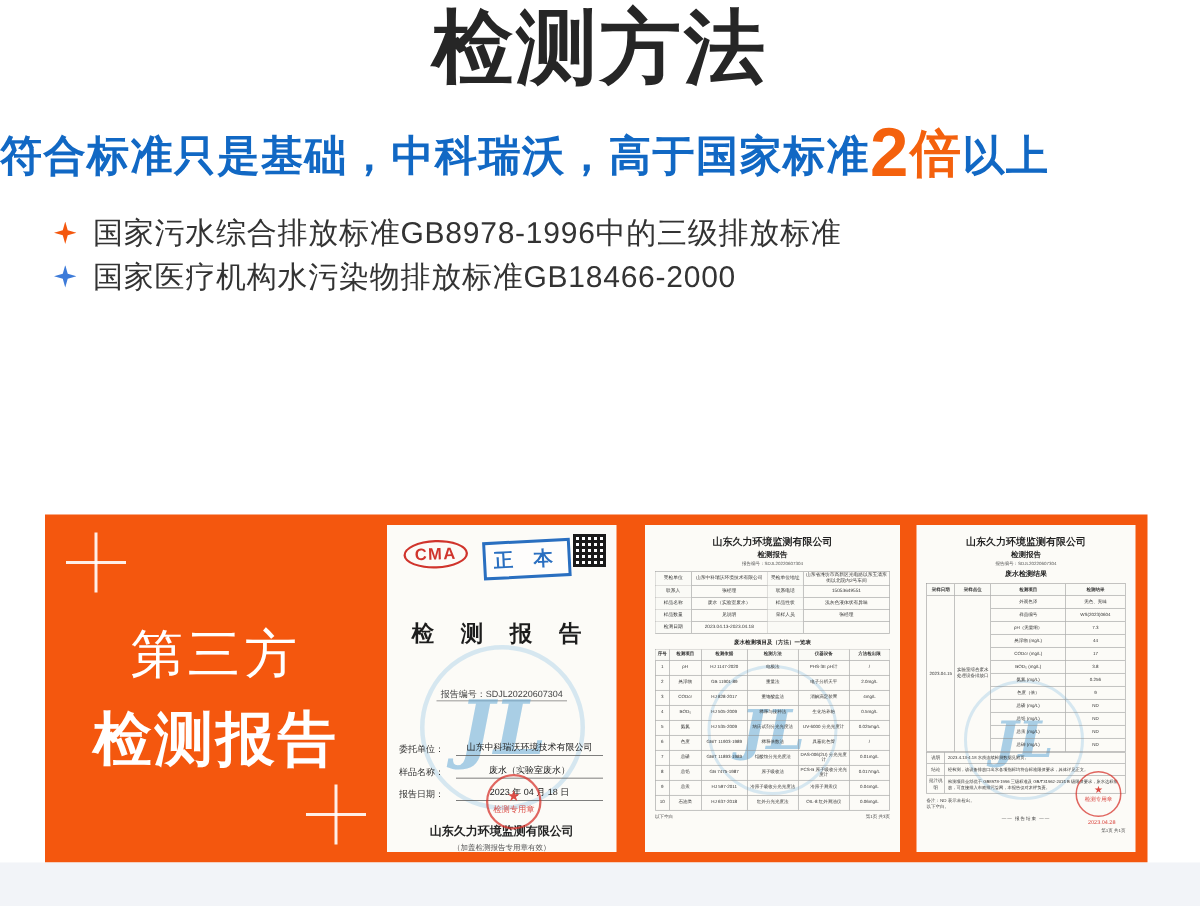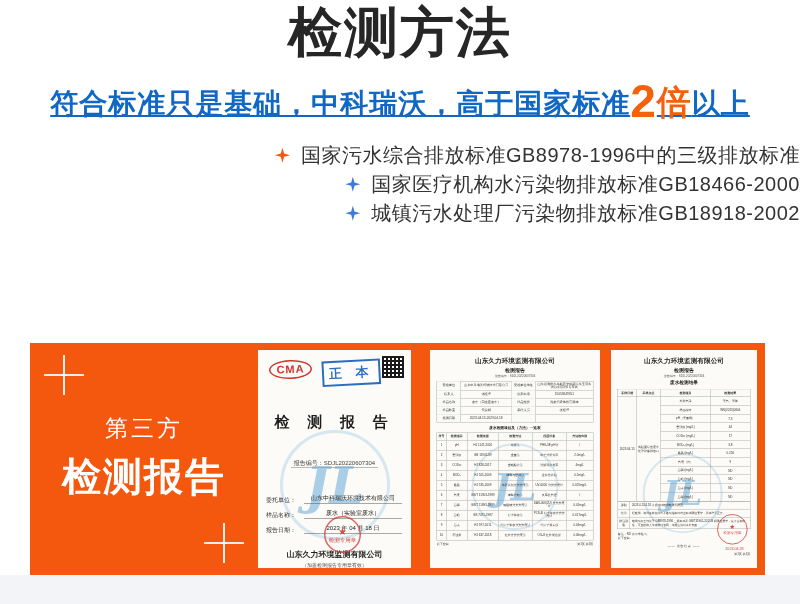--- a/index.html
+++ b/index.html
@@ -2,38 +2,38 @@
 <html><head>
 <meta charset="utf-8">
 <style>
   * { margin:0; padding:0; box-sizing:border-box; }
   body { background:#fff; font-family:"Liberation Sans", sans-serif; }
   .page { width:800px; height:604px; margin:0 auto; background:#fff; overflow:hidden; position:relative; }
 
   .eyebrow { padding-top:10px; text-align:center; color:#6f6f6f; font-size:15px; font-weight:bold; letter-spacing:6px; }
   .title { text-align:center; font-size:54px; font-weight:800; color:#262626; margin-top:4px; line-height:1.05; letter-spacing:2px; }
 
-  .subtitle { text-align:center; margin-top:14px; height:52px; line-height:52px; white-space:nowrap; font-weight:bold; color:#1168c4; font-size:28px; letter-spacing:1px;text-decoration:underline; }
+  .subtitle { text-align:left; margin-top:14px; height:52px; line-height:52px; white-space:nowrap; font-weight:bold; color:#1168c4; font-size:28px; letter-spacing:1px; }
   .subtitle .hl-num { color:#f4610d; font-size:46px; font-weight:800; vertical-align:-4px; }
   .subtitle .hl-unit { color:#f4610d; font-size:34px; font-weight:800; vertical-align:-1px; }
 
   .bullets { list-style:none; margin:14px 0 0 36px; }
-  .bullet { display:flex; align-items:center; gap:11px; height:29px;justify-content:flex-end; }
+  .bullet { display:flex; align-items:center; gap:11px; height:29px; }
   .diamond { width:15px; height:15px; flex:0 0 15px; background:var(--c,#f4570e);
              clip-path:polygon(50% 0%, 61% 39%, 100% 50%, 61% 61%, 50% 100%, 39% 61%, 0% 50%, 39% 39%); }
   .btext { font-size:20px; color:#333; font-weight:500; letter-spacing:0.5px; }
 
   .panel { position:absolute; left:30px; top:343px; width:735px; height:232px; background:#f4570e; display:flex; }
   .panel-left { position:relative; width:228px; color:#fff; text-align:center; }
   .plus { position:absolute; width:40px; height:40px; }
   .plus::before { content:""; position:absolute; left:0; right:0; top:19px; height:2px; background:rgba(255,255,255,.9); }
   .plus::after  { content:""; position:absolute; top:0; bottom:0; left:19px; width:2px; background:rgba(255,255,255,.9); }
   .plus1 { left:14px; top:12px; }
   .plus2 { left:174px; top:180px; }
-  .pl1 { margin-top:70px; font-size:23px; letter-spacing:3px; }
+  .pl1 { margin-top:70px; font-size:35px; letter-spacing:3px; }
   .pl2 { margin-top:6px; font-size:39px; font-weight:800; letter-spacing:2px; }
 
   .docs { display:flex; padding-top:7px; }
   .doc { position:relative; background:#fcfbf7; height:218px; overflow:hidden; }
   .doc1 { width:153px; margin-right:19px; }
   .doc2 { width:170px; margin-right:11px; }
   .doc3 { width:146px; }
   .mini { position:absolute; left:0; top:0; transform-origin:0 0; }
   .doc1 .mini { width:306px; height:436px; transform:scale(.5); }
   .doc2 .mini { width:510px; height:654px; transform:scale(.3333); }
@@ -136,24 +136,20 @@
 
   <ul class="bullets">
       <li class="bullet" style="--c: #f4570e;">
       <span class="diamond"></span>
       <span class="btext">国家污水综合排放标准GB8978-1996中的三级排放标准</span>
     </li>
       <li class="bullet" style="--c: #3d7bd9;">
       <span class="diamond"></span>
       <span class="btext">国家医疗机构水污染物排放标准GB18466-2000</span>
     </li>
-      <li class="bullet" style="--c: #3d7bd9;">
-      <span class="diamond"></span>
-      <span class="btext">城镇污水处理厂污染物排放标准GB18918-2002</span>
-    </li>
     </ul>
 
   <div class="panel">
     <div class="panel-left">
       <span class="plus plus1"></span>
       <span class="plus plus2"></span>
       <div class="pl1">第三方</div>
       <div class="pl2">检测报告</div>
     </div>
 

